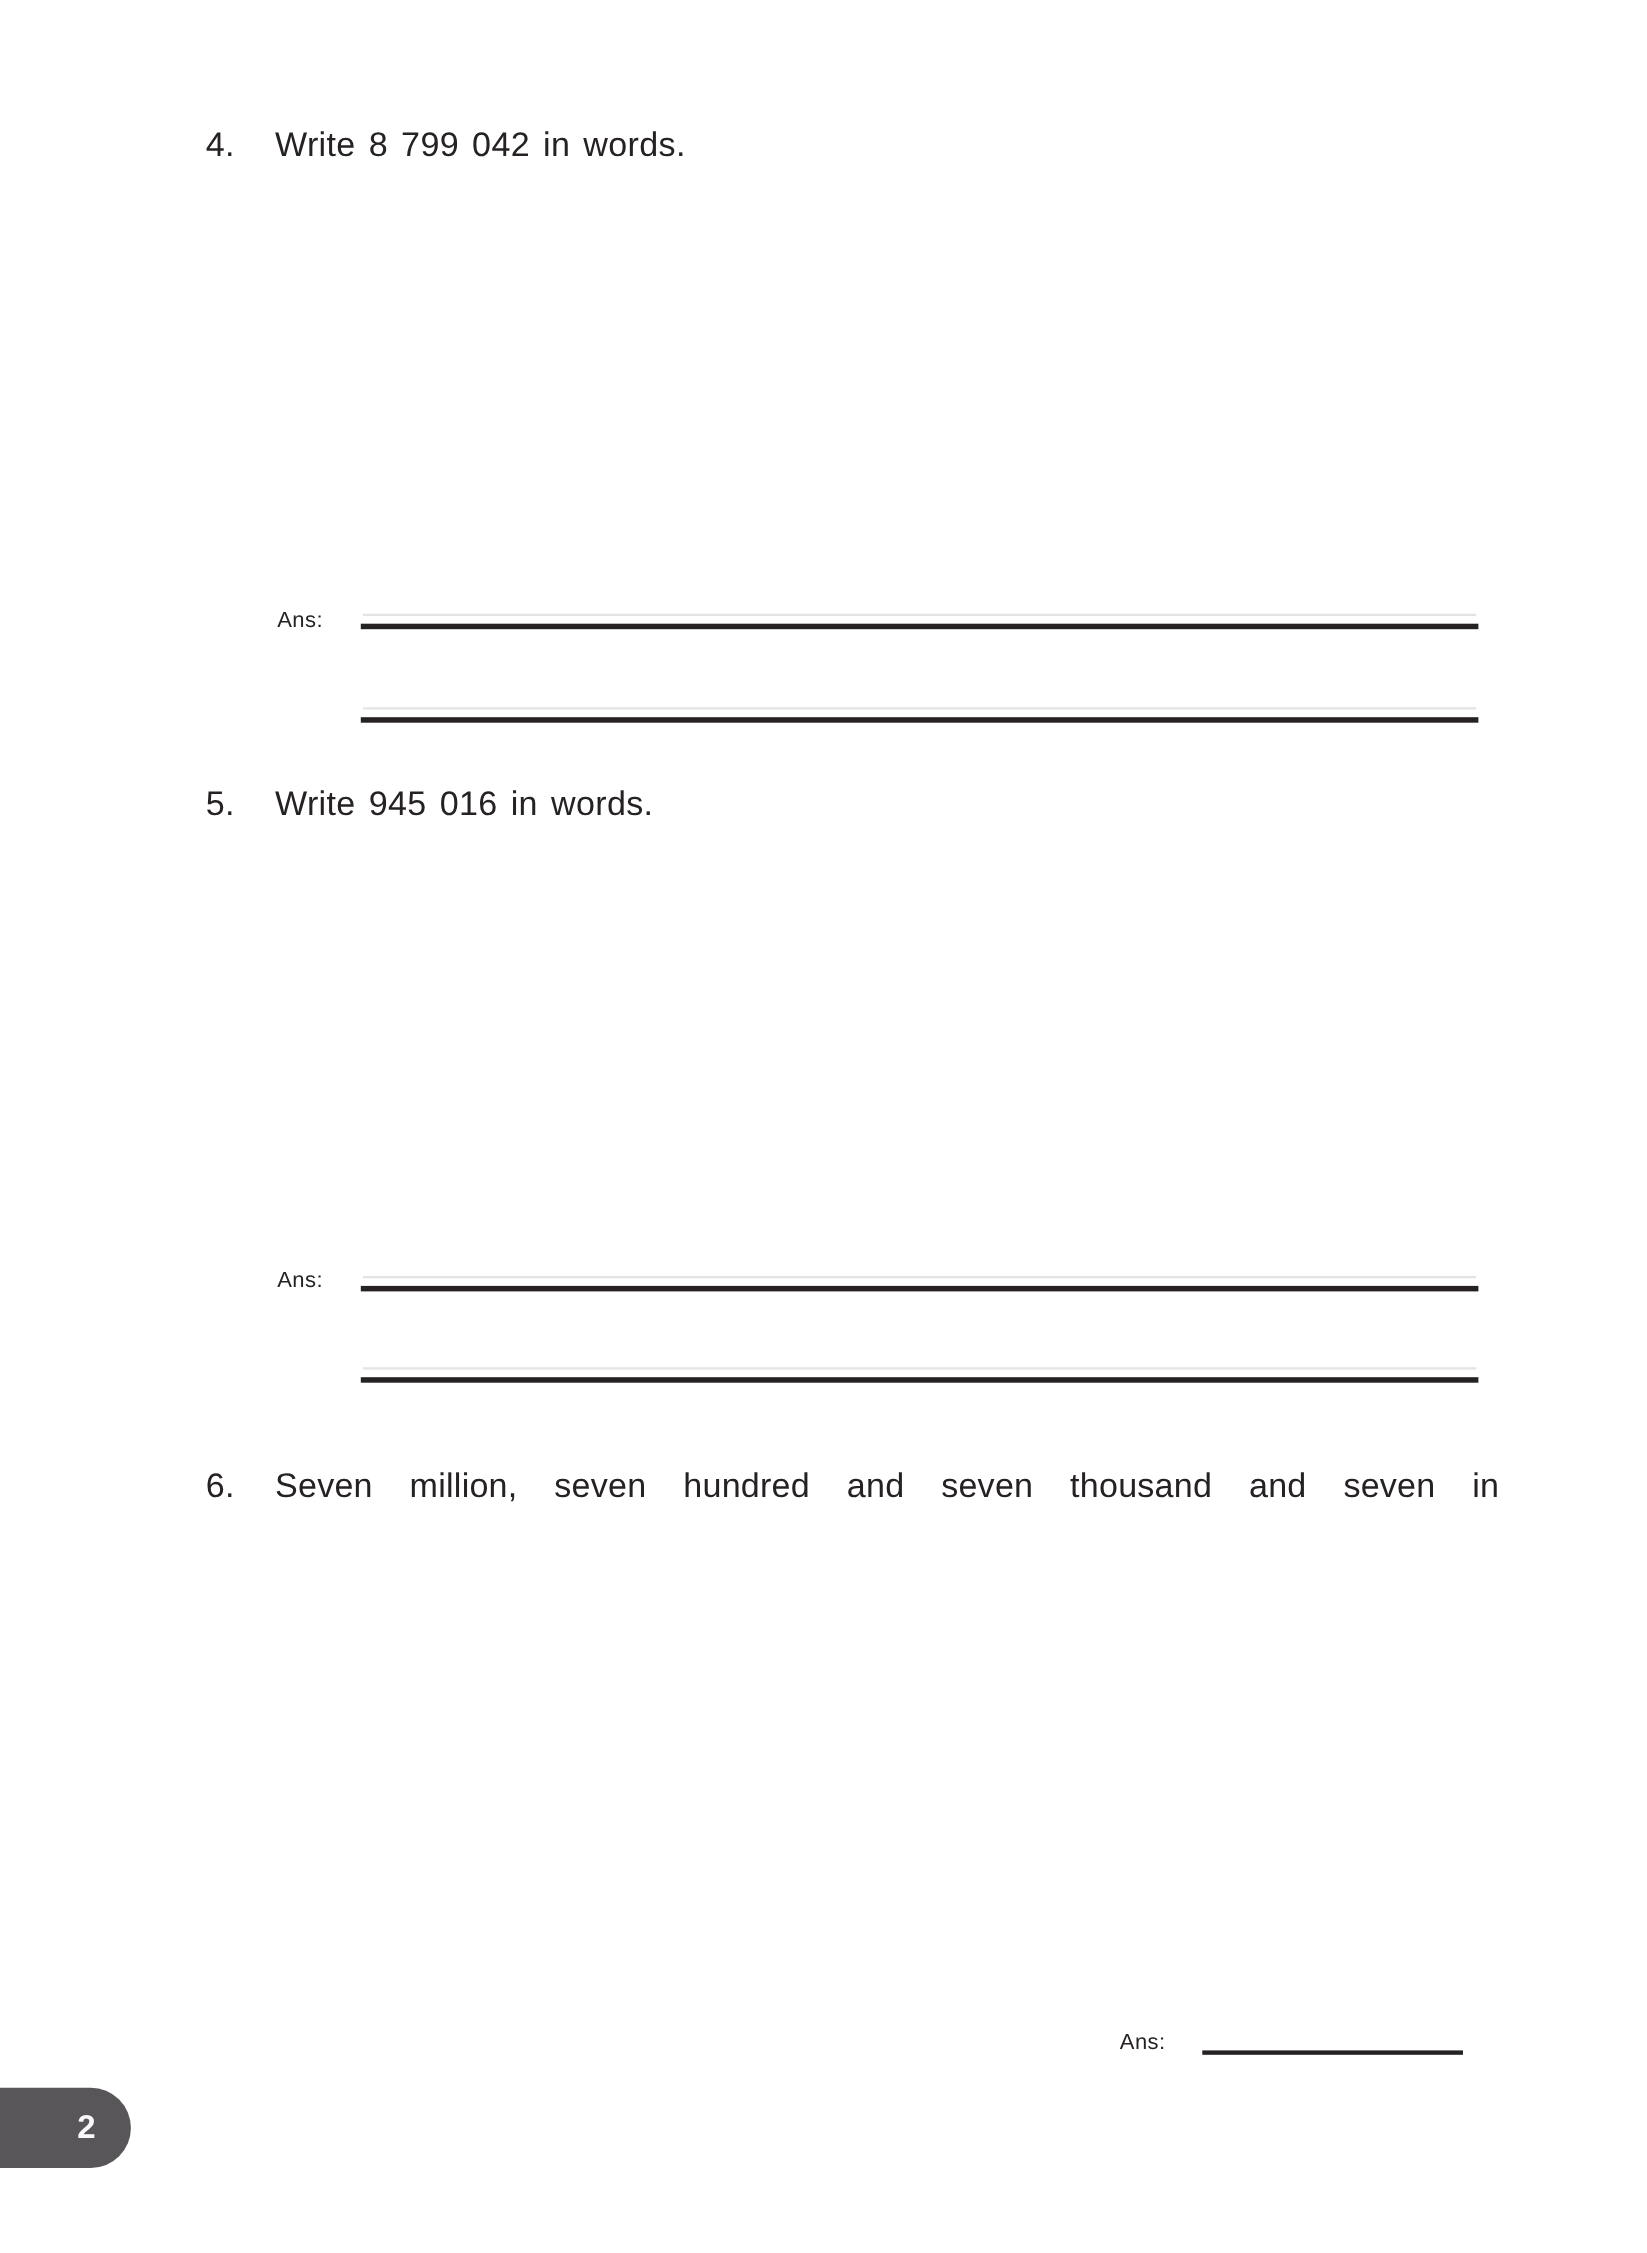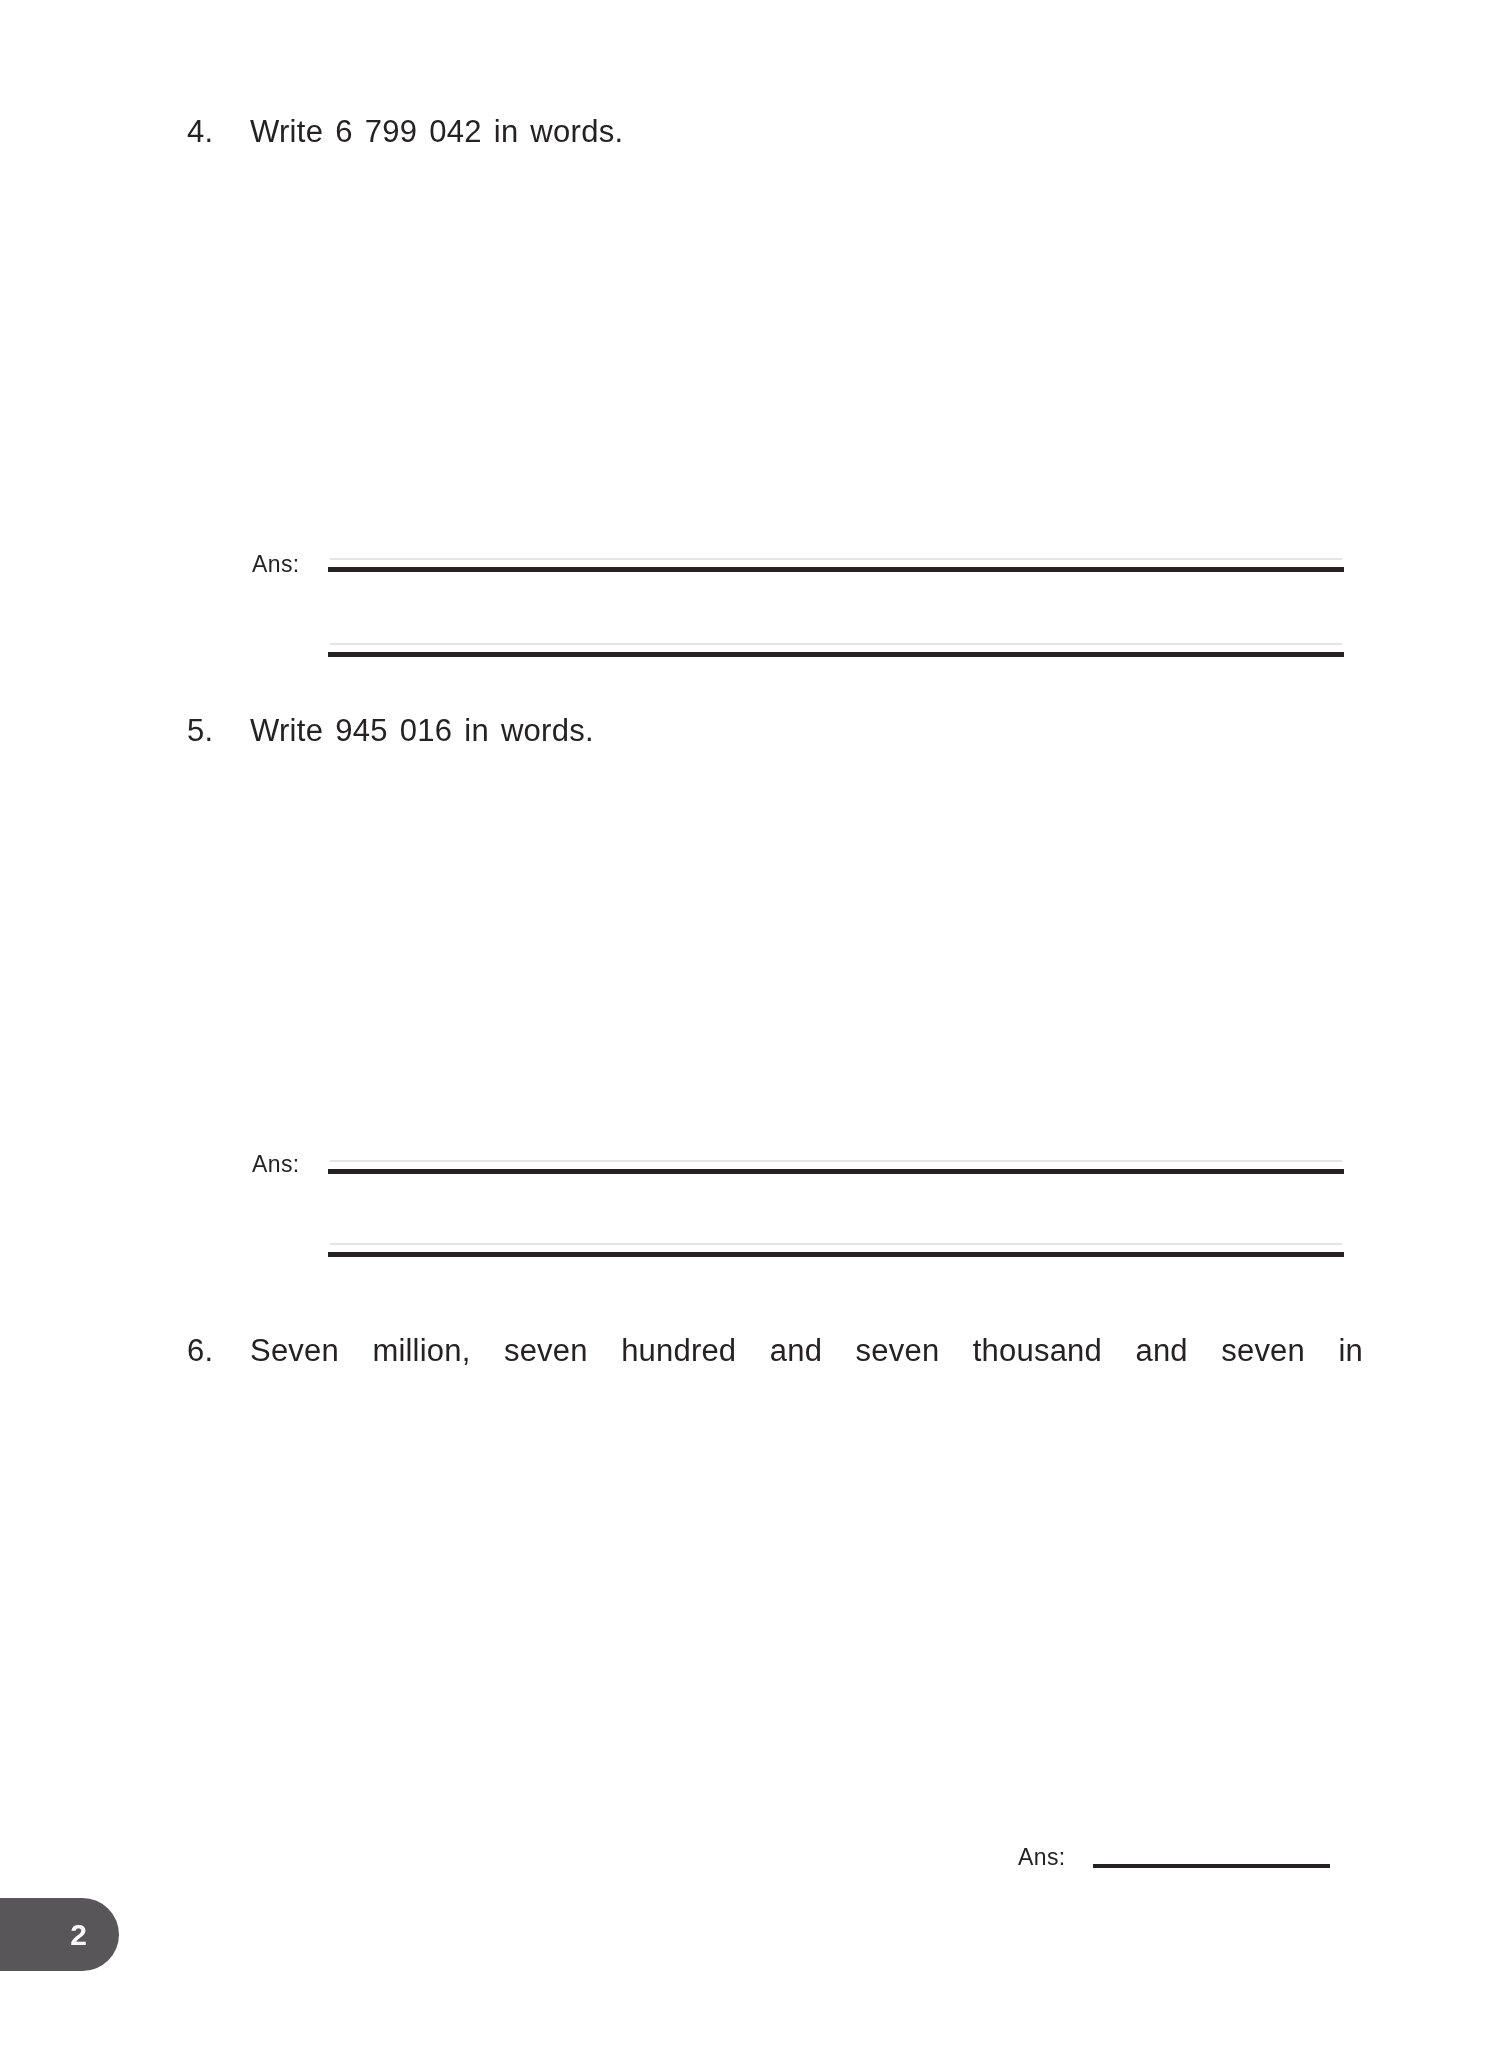--- a/index.html
+++ b/index.html
@@ -37,21 +37,21 @@
   .q-text.justified {
     width: 1113px;        
     text-align: justify;
     text-align-last: justify;
     white-space: nowrap;  
     letter-spacing: 0.2px;
   }
   
   .ans-label {
     position: absolute;
-    font-size: 23px;
+    font-size: 20px;
     line-height: 36px;
     letter-spacing: 0.4px;
   }
   .ans-line {
     position: absolute;
     height: 0;
     border-bottom: 5px solid #262223;
   }
   .ans-line.thin {
     border-bottom-width: 4px;
@@ -96,21 +96,21 @@
     line-height: 1;
   }
 </style>
 </head>
 <body>
 
 <div class="page">
 
   <div class="q-row" style="top:114px;">
     <span class="q-num">4.</span>
-    <div class="q-text">Write 6 799 042 in words.</div>
+    <div class="q-text">Write 8 799 042 in words.</div>
   </div>
 
   <span class="ans-label" style="left:252px; top:546px;">Ans:</span>
   <div class="ans-line long" style="left:328px; top:567px; width:1016px;"></div>
   <div class="ans-line long" style="left:328px; top:652px; width:1016px;"></div>
 
   <div class="q-row" style="top:713px;">
     <span class="q-num">5.</span>
     <div class="q-text">Write 945 016 in words.</div>
   </div>

